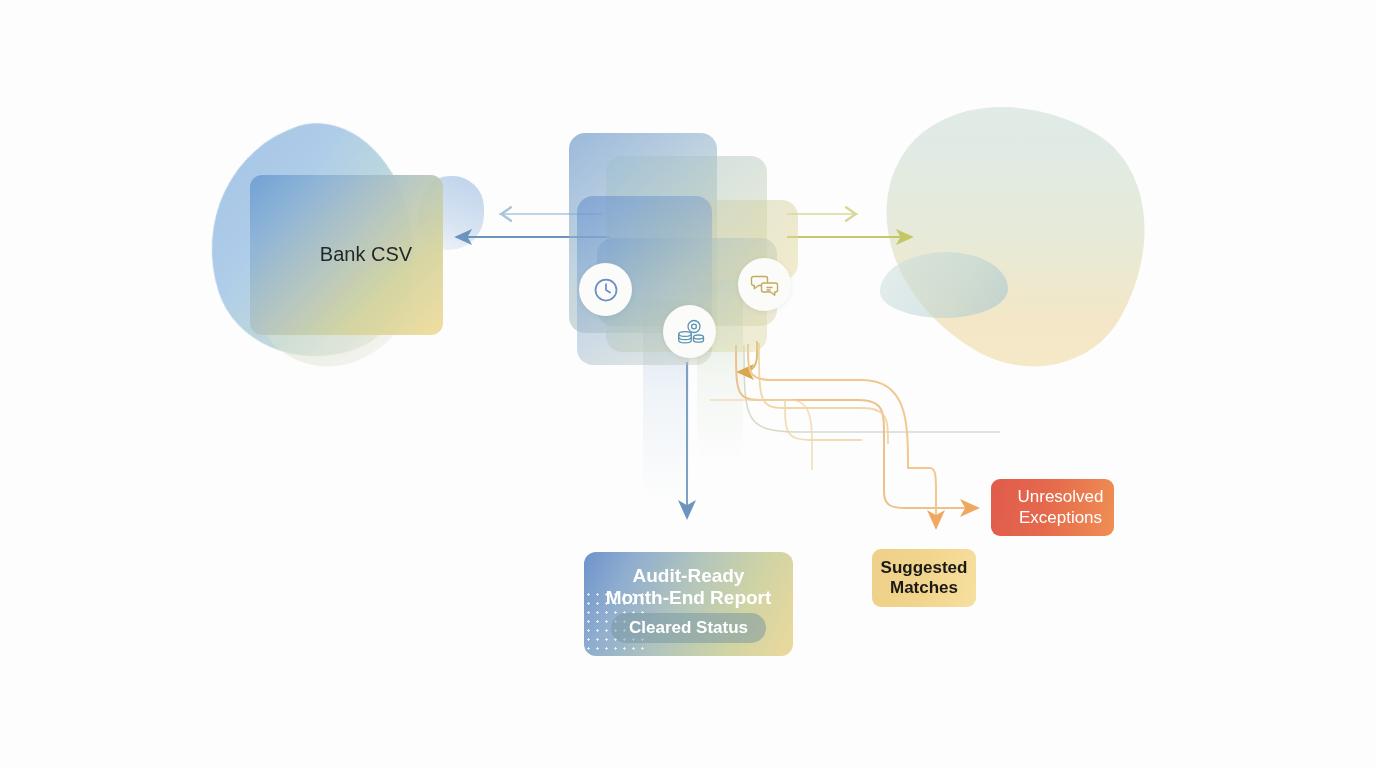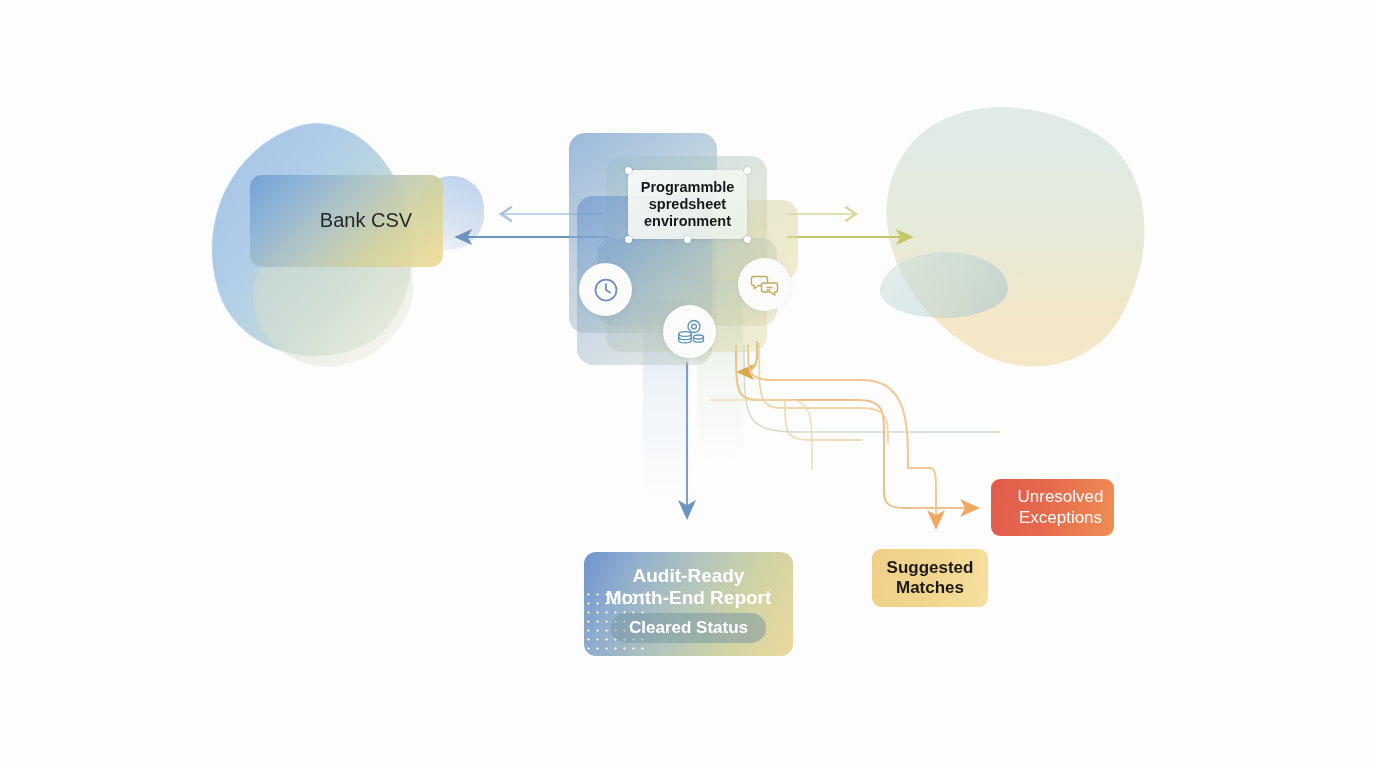--- a/index.html
+++ b/index.html
@@ -89,21 +89,21 @@
     flex-direction: column;
     align-items: center;
     justify-content: center;
     text-align: center;
     box-sizing: border-box;
   }
   .node-label { line-height: 1.18; white-space: pre-line; }
 
   #node-bank {
     left: 250px; top: 175px;
-    width: 193px; height: 92px;
+    width: 193px; height: 160px;
     background: linear-gradient(135deg, #6e9fd4 0%, #8fb4d6 22%, #b6c6bf 48%, #d4d49e 72%, #f0dc9a 100%);
     opacity: .93;
     padding-left: 39px;
   }
   #node-bank .node-label {
     font-size: 20px; color: #15191c; font-weight: 400;
   }
 
   #node-ledger {
     left: 922px; top: 175px;
@@ -151,21 +151,21 @@
     background: linear-gradient(100deg, #e05b4c 0%, #e5694c 45%, #ef8f53 100%);
     border-radius: 9px;
     padding-left: 16px;
   }
   #node-exceptions .node-label {
     font-size: 17px; color: #ffffff; font-weight: 500;
   }
 
   #node-suggested {
     left: 872px; top: 549px;
-    width: 116px; height: 58px;
+    width: 104px; height: 58px;
     background: linear-gradient(100deg, #eed08a 0%, #f2d58c 50%, #f6dfa0 100%);
     border-radius: 9px;
   }
   #node-suggested .node-label {
     font-size: 17px; color: #1b1a16; font-weight: 600;
   }
 
   
   .stackcard {
     position: absolute;
@@ -350,30 +350,20 @@
   </div>
 
 
   <div class="stackcard" id="sc1"></div>
   <div class="stackcard" id="sc2"></div>
   <div class="stackcard" id="sc4"></div>
   <div class="stackcard" id="sc3"></div>
   <div class="stackcard" id="sc5"></div>
 
 
-  <div id="card-spreadsheet">
-    <div class="node-label">Programmble
-spredsheet
-environment</div>
-    <span class="handle h-tl"></span>
-    <span class="handle h-tr"></span>
-    <span class="handle h-bl"></span>
-    <span class="handle h-br"></span>
-    <span class="handle h-bc"></span>
-  </div>
 
   <div class="icon-chip" id="chip-clock">
     <svg width="28" height="28" viewBox="0 0 24 24" fill="none" stroke="#6d8fc4" stroke-width="1.5" stroke-linecap="round" stroke-linejoin="round">
       <circle cx="12" cy="12" r="9"></circle>
       <path d="M12 7 L12 12 L15.5 14.2"></path>
     </svg>
   </div>
 
   <div class="icon-chip" id="chip-chat">
     <svg width="30" height="28" viewBox="0 0 30 26" fill="none" stroke="#c3a961" stroke-width="1.4" stroke-linecap="round" stroke-linejoin="round">

